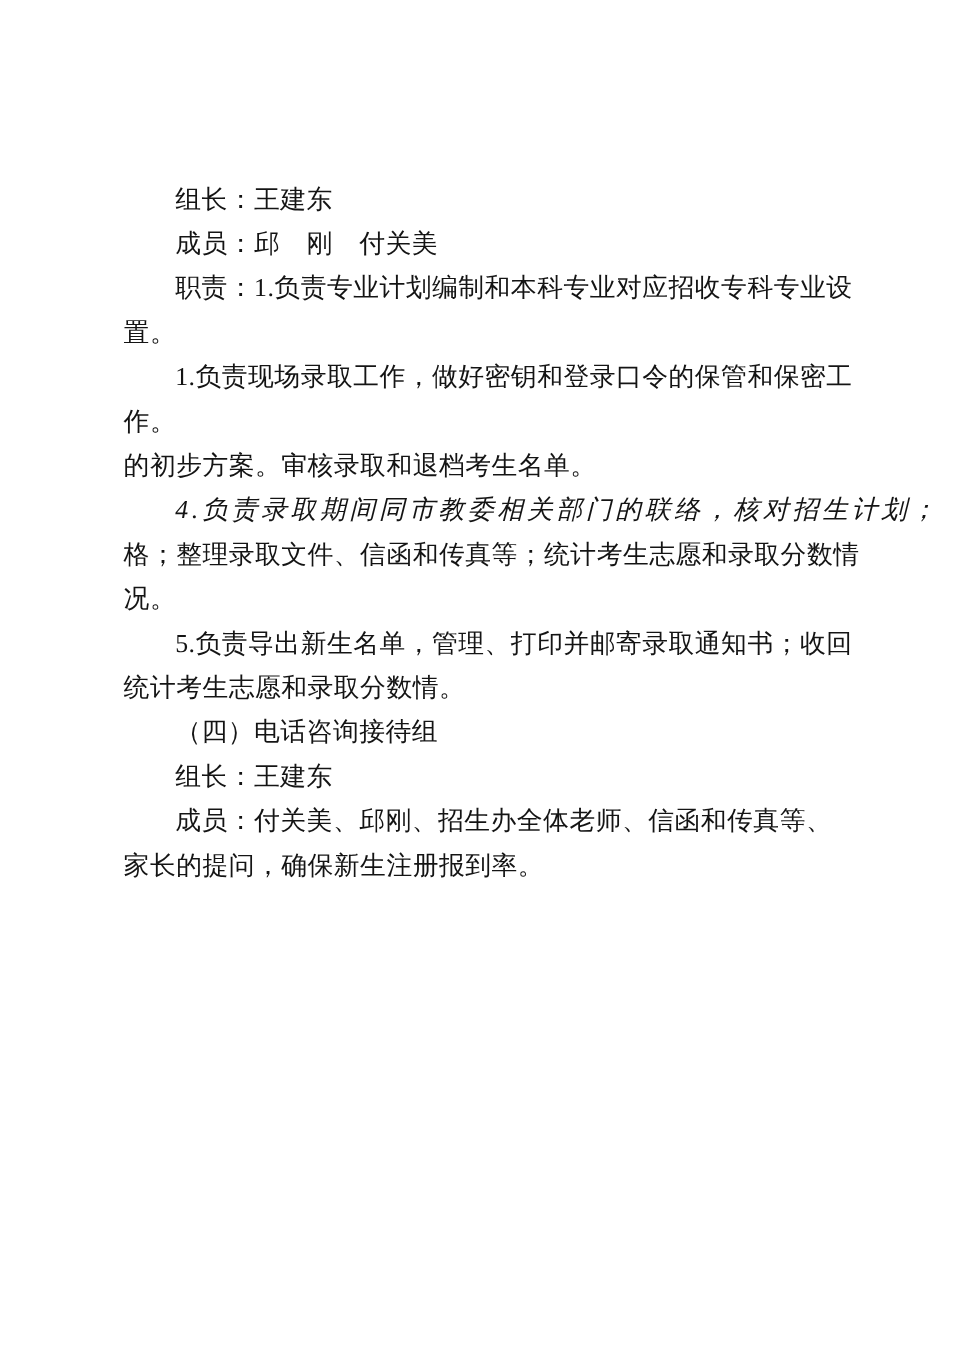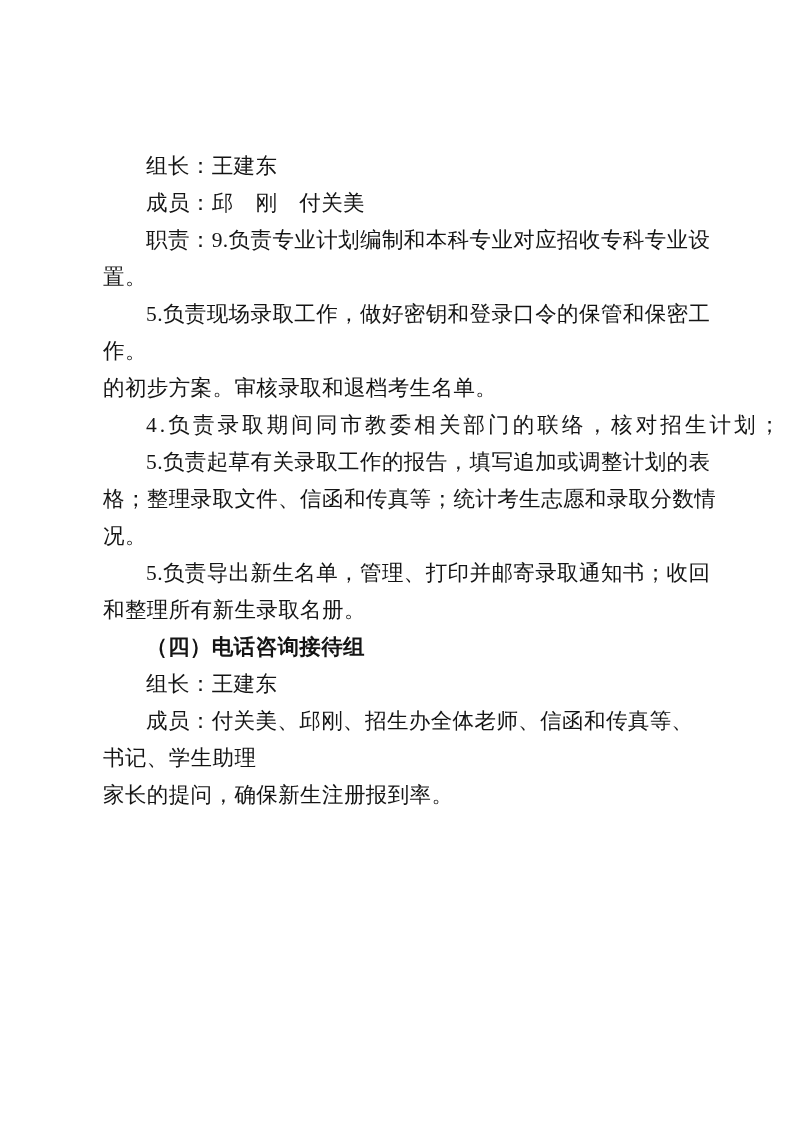--- a/index.html
+++ b/index.html
@@ -27,52 +27,51 @@
     line-height: 37px;
     font-size: 21.5px;
     letter-spacing: 0.4px;
     white-space: nowrap;
   }
   .line.indent {
     padding-left: 43px;
   }
   .line.spread {
     letter-spacing: 3.1px;
+    font-style: italic;
   }
   .line.bold {
-    font-weight: bold;
+    font-weight: normal;
   }
   .page-number {
     position: absolute;
     top: 1006px;
     left: 636px;
     font-size: 20.5px;
     line-height: 28px;
     letter-spacing: 0.5px;
     color: #141414;
   }
 </style>
 </head>
 <body>
 
 <div class="page">
   <div class="text-block" id="text-block">
       <div class="line indent">组长：王建东</div>
       <div class="line indent">成员：邱　刚　付关美</div>
-      <div class="line indent">职责：9.负责专业计划编制和本科专业对应招收专科专业设</div>
+      <div class="line indent">职责：1.负责专业计划编制和本科专业对应招收专科专业设</div>
       <div class="line">置。</div>
-      <div class="line indent">5.负责现场录取工作，做好密钥和登录口令的保管和保密工</div>
+      <div class="line indent">1.负责现场录取工作，做好密钥和登录口令的保管和保密工</div>
       <div class="line">作。</div>
       <div class="line">的初步方案。审核录取和退档考生名单。</div>
       <div class="line indent spread">4.负责录取期间同市教委相关部门的联络，核对招生计划；</div>
-      <div class="line indent">5.负责起草有关录取工作的报告，填写追加或调整计划的表</div>
       <div class="line">格；整理录取文件、信函和传真等；统计考生志愿和录取分数情</div>
       <div class="line">况。</div>
       <div class="line indent">5.负责导出新生名单，管理、打印并邮寄录取通知书；收回</div>
-      <div class="line">和整理所有新生录取名册。</div>
+      <div class="line">统计考生志愿和录取分数情。</div>
       <div class="line indent bold">（四）电话咨询接待组</div>
       <div class="line indent">组长：王建东</div>
       <div class="line indent">成员：付关美、邱刚、招生办全体老师、信函和传真等、</div>
-      <div class="line">书记、学生助理</div>
       <div class="line">家长的提问，确保新生注册报到率。</div>
     </div>
   <div class="page-number">—3—</div>
 </div>
 
 </body></html>

